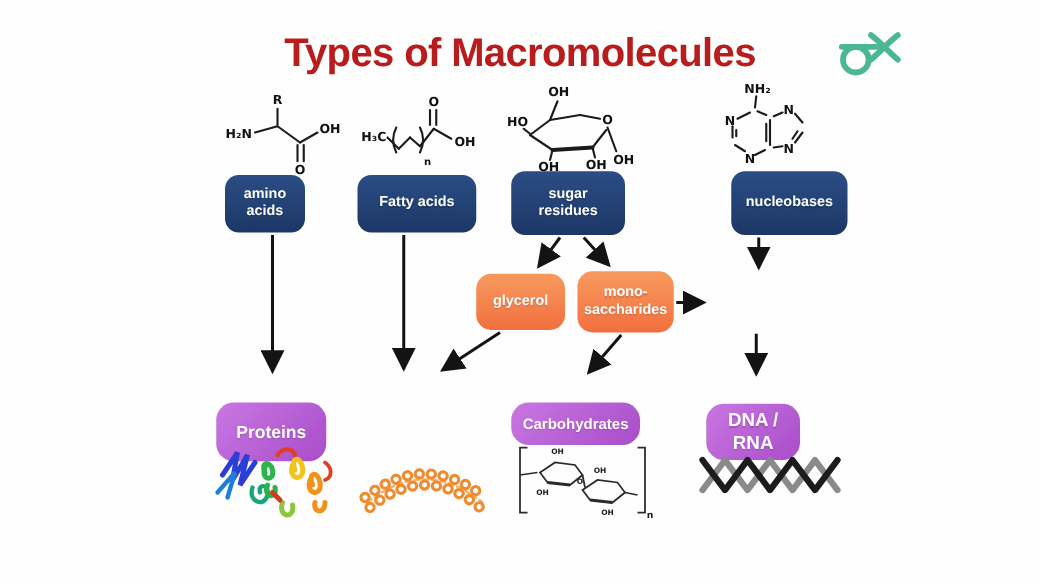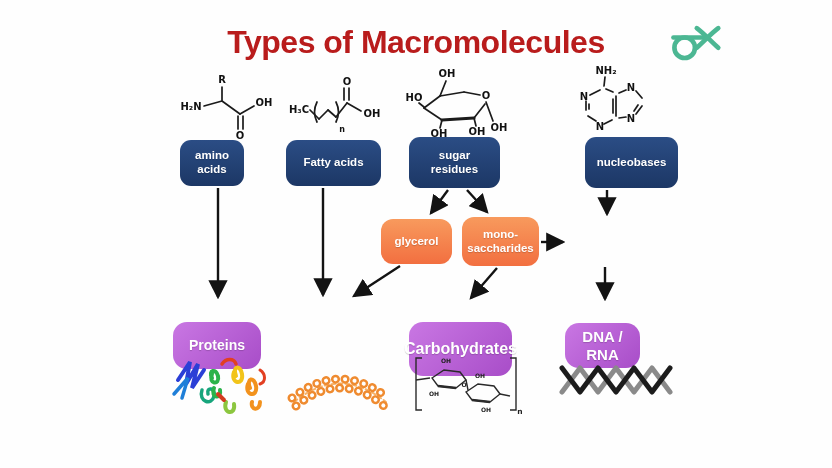--- a/index.html
+++ b/index.html
@@ -136,21 +136,21 @@
     <span>glycerol</span>
   </div>
   <div class="box orange" style="left:462px;top:217px;width:77px;height:49px">
     <span>mono-</span>
     <span>saccharides</span>
   </div>
 
   <div class="box purple" style="left:173px;top:303px;width:88px;height:47px">
     <span>Proteins</span>
   </div>
-  <div class="box purple" style="left:409px;top:303px;width:103px;height:54px;font-size:16px">
+  <div class="box purple" style="left:409px;top:303px;width:103px;height:34px;font-size:12px">
     <span>Carbohydrates</span>
   </div>
   <div class="box purple" style="left:565px;top:304px;width:75px;height:45px;font-size:15px">
     <span>DNA / RNA</span>
   </div>
 
   <svg id="arrows" style="left:0;top:0" width="832" height="468" viewBox="0 0 832 468">
     <defs>
       <marker id="ah" markerWidth="8" markerHeight="8" refX="7" refY="4" orient="auto">
         <path d="M0 0 L8 4 L0 8 Z" fill="#131313"></path>

